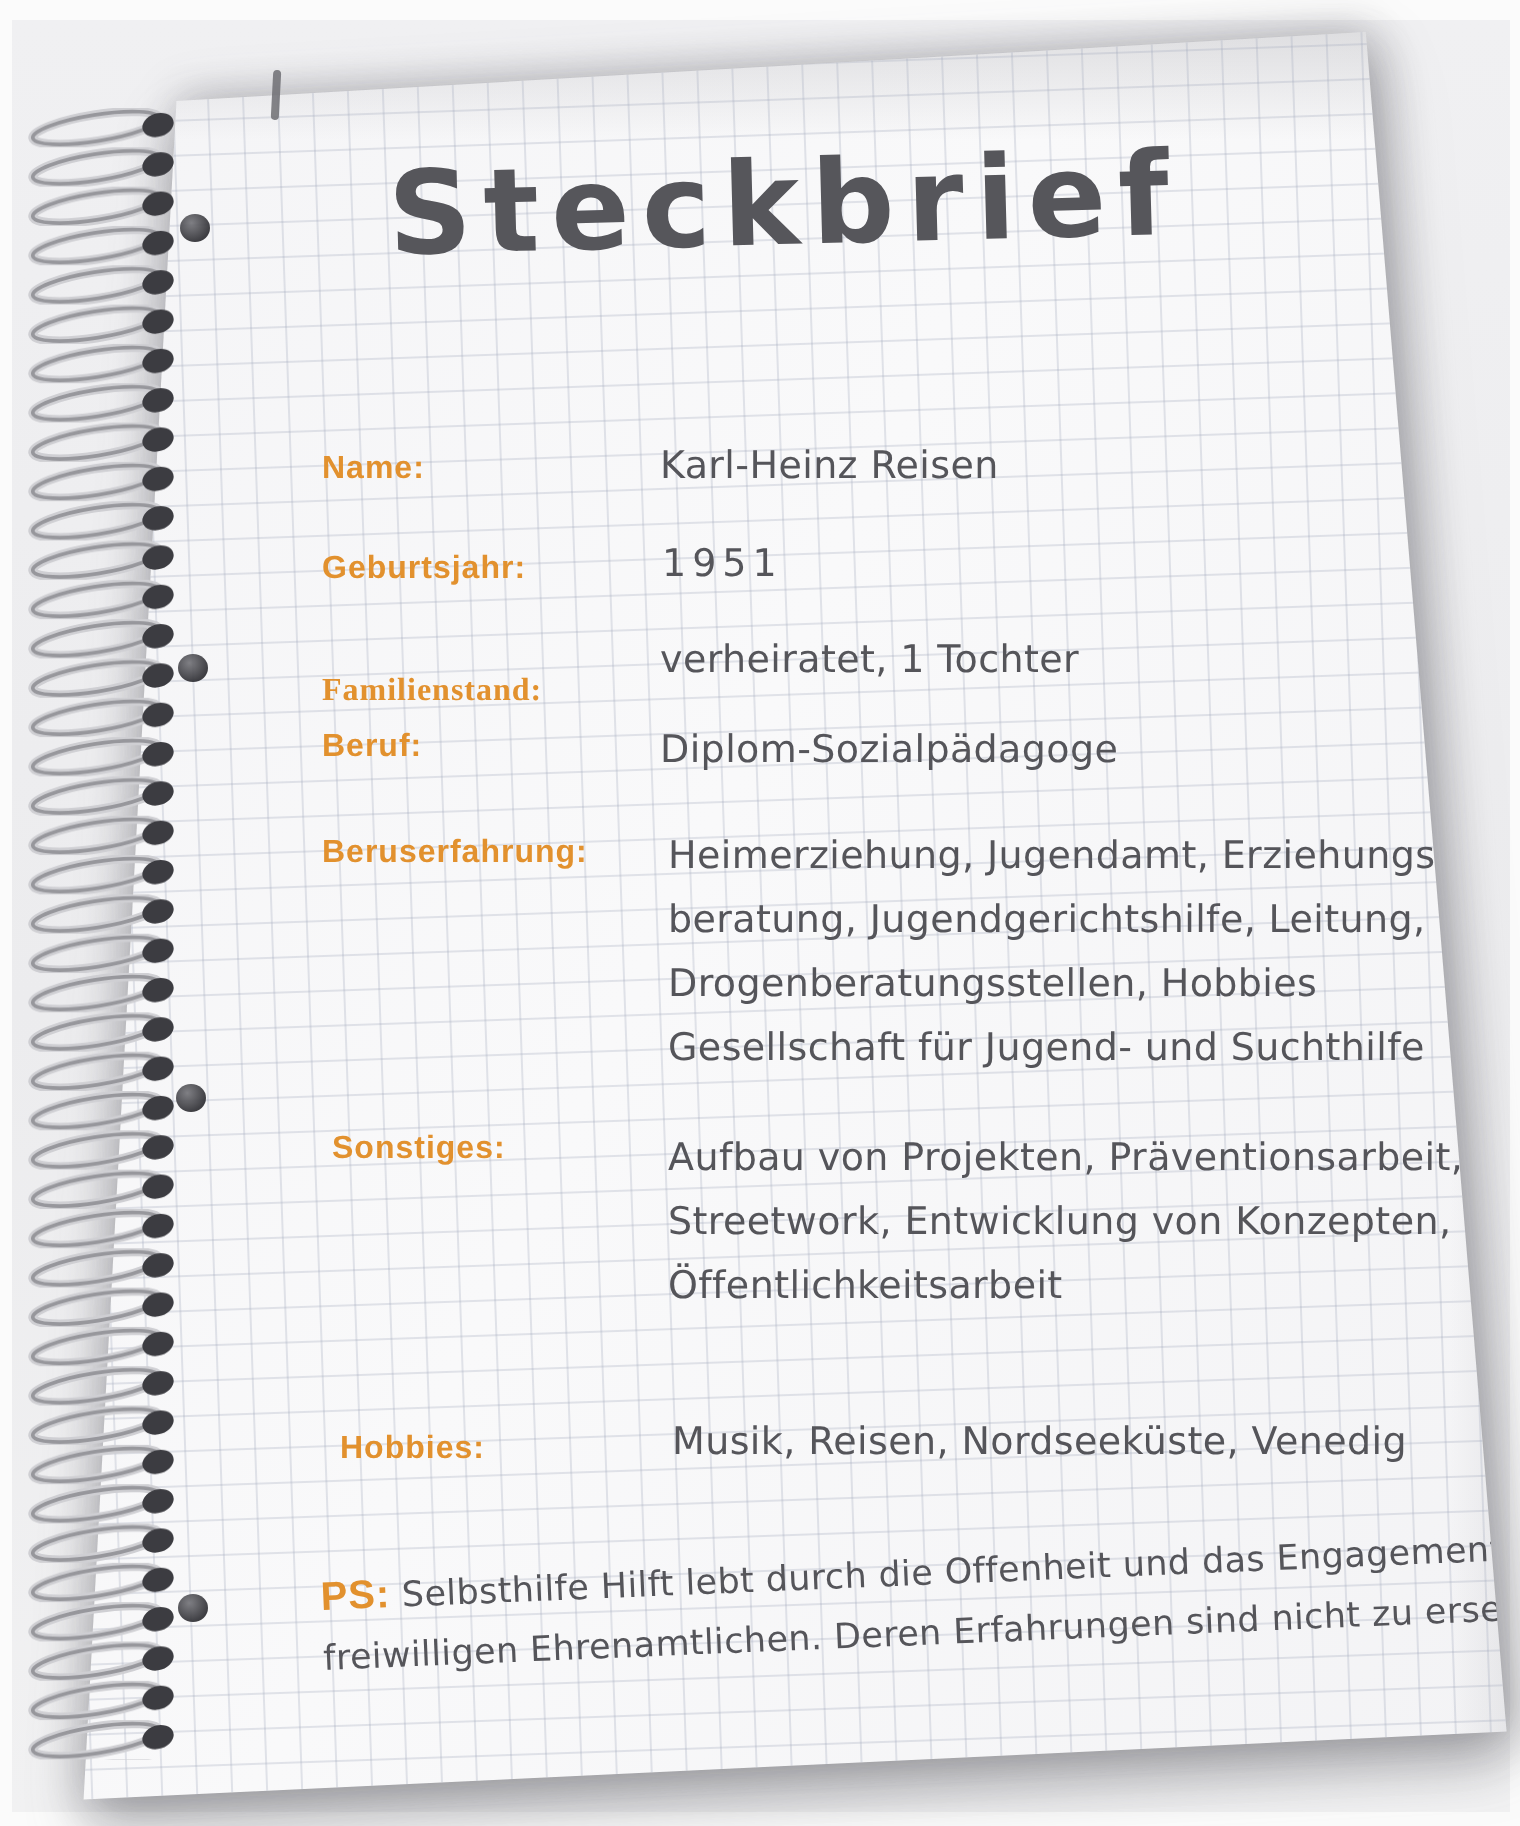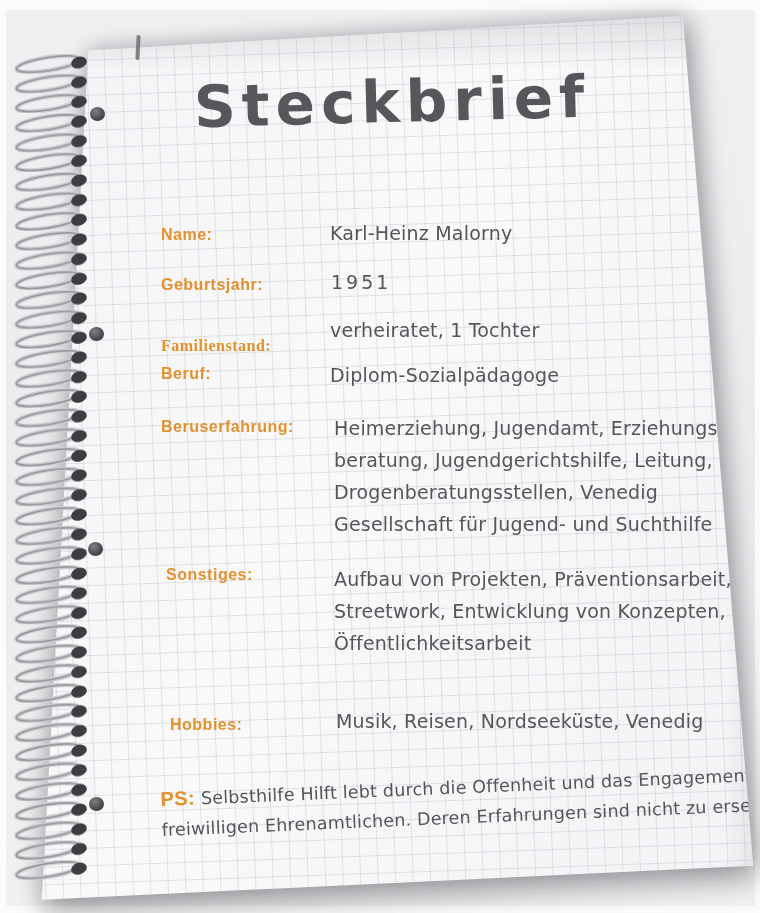--- a/index.html
+++ b/index.html
@@ -89,36 +89,36 @@
 
 <div class="backdrop"></div>
 
 <div class="page-wrap">
   <div class="page">
     <div class="grid"></div>
 
     <div class="title">Steckbrief</div>
 
     <div class="label lab0">Name:</div>
-    <div class="value val0">Karl-Heinz Malorny</div>
+    <div class="value val0">Karl-Heinz Reisen</div>
 
     <div class="label lab1">Geburtsjahr:</div>
     <div class="value val1">1951</div>
 
     <div class="label lab2">Familienstand:</div>
     <div class="value val2">verheiratet, 1 Tochter</div>
 
     <div class="label lab3">Beruf:</div>
     <div class="value val3">Diplom-Sozialpädagoge</div>
 
     <div class="label lab4">Beruserfahrung:</div>
     <div class="block4 vblock">
       <span class="vline">Heimerziehung, Jugendamt, Erziehungs-</span>
       <span class="vline">beratung, Jugendgerichtshilfe, Leitung,</span>
-      <span class="vline">Drogenberatungsstellen, Venedig</span>
+      <span class="vline">Drogenberatungsstellen, Hobbies</span>
       <span class="vline">Gesellschaft für Jugend- und  Suchthilfe</span>
     </div>
 
     <div class="label lab5">Sonstiges:</div>
     <div class="block5 vblock">
       <span class="vline">Aufbau von Projekten, Präventionsarbeit,</span>
       <span class="vline">Streetwork, Entwicklung von Konzepten,</span>
       <span class="vline">Öffentlichkeitsarbeit</span>
     </div>
 

